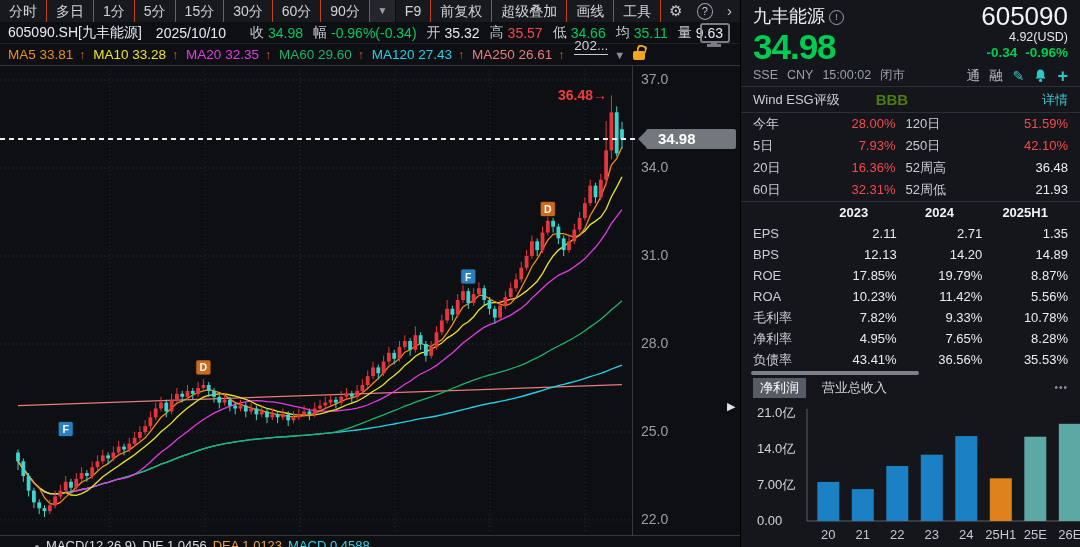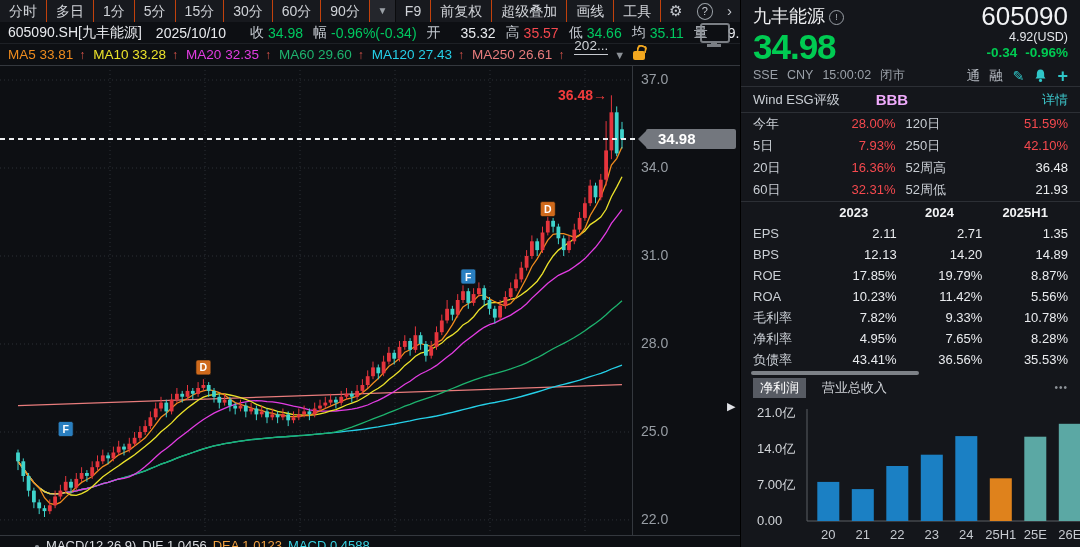--- a/index.html
+++ b/index.html
@@ -13,21 +13,21 @@
   .tb-caret{width:26px;text-align:center;line-height:22px;background:#24262c;color:#9aa0a6;
             font-size:10px;border-right:1px solid #0a0b0d;}
   .tb-ico{padding:0 8px;line-height:22px;font-size:15px;color:#c4c8ce;}
   .tb-help{margin:3px 6px;width:15px;height:15px;border:1px solid #9aa0a6;border-radius:50%;
            font-size:11px;line-height:14px;text-align:center;color:#c4c8ce;}
   .quote-row{position:absolute;left:0;top:22px;width:740px;height:22px;display:flex;
              align-items:center;font-size:14px;white-space:nowrap;padding-left:8px;box-sizing:border-box;
              border-bottom:1px solid #1d2025;}
   .q-symbol,.q-date{color:#e8eaee;margin-right:14px;}
   .q-label{color:#c3c8cf;margin:0 4px 0 10px;}
-  .q-val.green{color:#00c860;} .q-val.red{color:#f5484e;} .q-val.white{color:#e8eaee;margin-left:16px;}
+  .q-val.green{color:#00c860;} .q-val.red{color:#f5484e;} .q-val.white{color:#e8eaee;}
   .monitor-icon{position:absolute;left:700px;top:1px;width:26px;height:16px;border:2px solid #8d9298;
                 border-radius:3px;opacity:.85;}
   .monitor-icon:after{content:"";position:absolute;left:9px;top:16px;width:6px;height:3px;background:#8d9298;
                 box-shadow:-4px 3px 0 0 #8d9298,4px 3px 0 0 #8d9298,0 3px 0 0 #8d9298;}
   .ma-row{position:absolute;left:0;top:44px;width:740px;height:22px;display:flex;align-items:center;
           font-size:13.5px;white-space:nowrap;padding-left:8px;box-sizing:border-box;
           border-bottom:1px solid #34383e;}
   .ma-item{margin-right:6px;}
   .ma-arrow{color:#e0564c;margin-right:8px;font-size:12px;}
   .ma-period{color:#d0d3d8;border-bottom:1px solid #c7cad0;margin:0 6px 16px 2px;padding-bottom:1px;}
@@ -71,21 +71,21 @@
   .p-chg span{margin-left:8px;}
   .p-status-row{height:22px;display:flex;justify-content:space-between;align-items:center;}
   .p-status{font-size:12.5px;color:#9aa0a8;}
   .p-status span{margin-right:9px;}
   .p-icons{display:flex;align-items:center;}
   .p-badge{color:#b9bec6;font-size:13.5px;margin-left:9px;}
   .p-icon-box{margin-left:10px;color:#2fc6c8;font-size:14px;line-height:14px;}
   .p-plus{margin-left:10px;color:#2fc6c8;font-size:18px;font-weight:bold;line-height:14px;}
   .esg-row{height:25px;display:flex;align-items:center;font-size:13px;}
   .esg-label{color:#c9ced4;}
-  .esg-rating{color:#f0abfc;font-weight:bold;font-size:15px;margin-left:36px;}
+  .esg-rating{color:#4d7c0f;font-weight:bold;font-size:15px;margin-left:36px;}
   .flex-spacer{flex:1;}
   .esg-detail{color:#3cc3c8;}
   .perf-grid{display:grid;grid-template-columns:46px 1fr 56px 1fr;font-size:13px;}
   .perf-grid span{height:22px;line-height:22px;}
   .pg-label{color:#c9ced4;}
   .pg-val{text-align:right;color:#f5494e;padding-right:10px;}
   .pg-val.last{padding-right:0;}
   .pg-val.white{color:#eceef0;}
   .fin-table{display:grid;grid-template-columns:58px 1fr 1fr 1fr;font-size:13px;}
   .fin-table span{height:21px;line-height:21px;}

